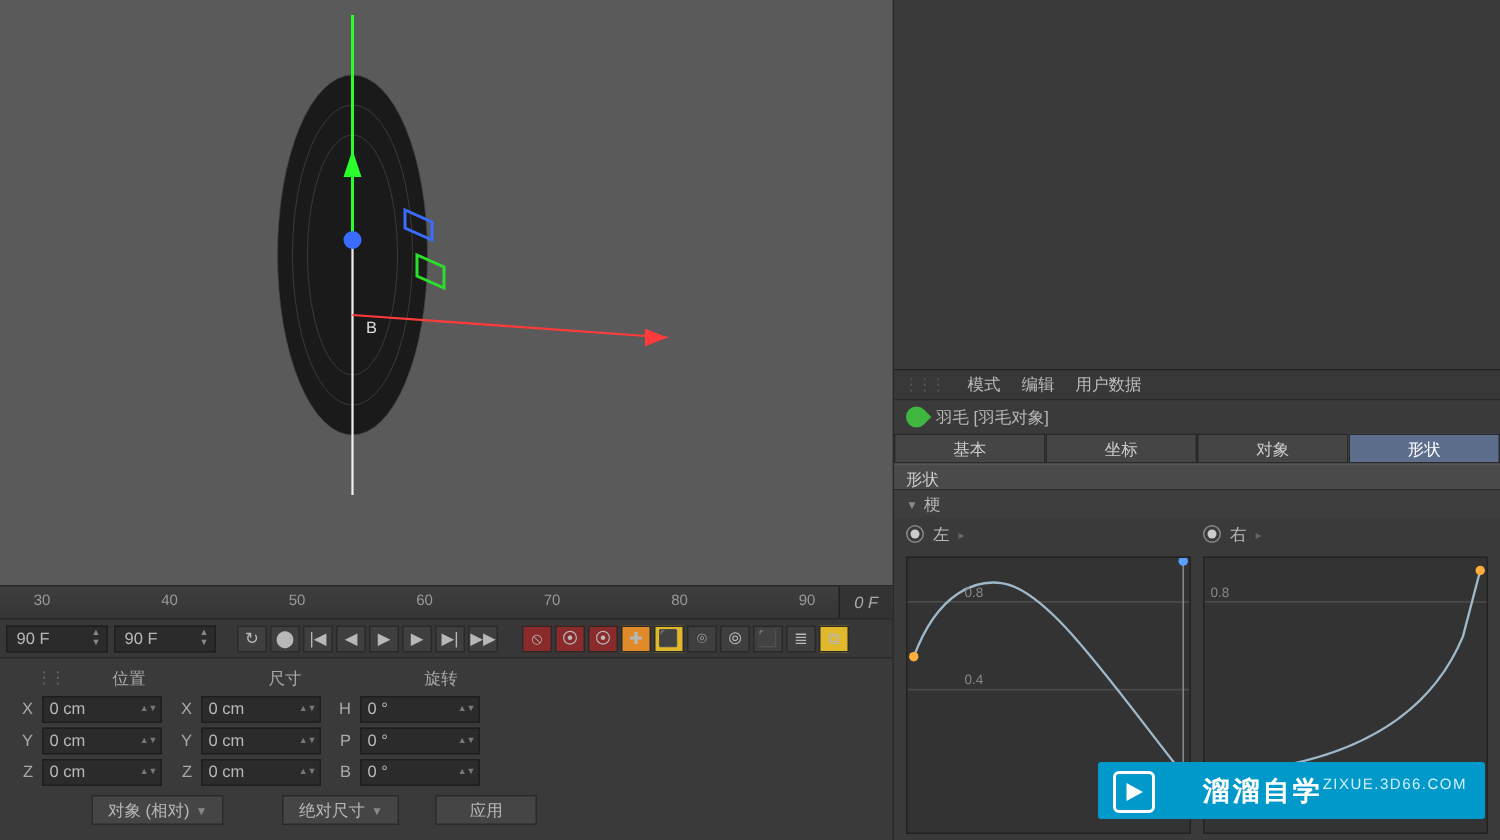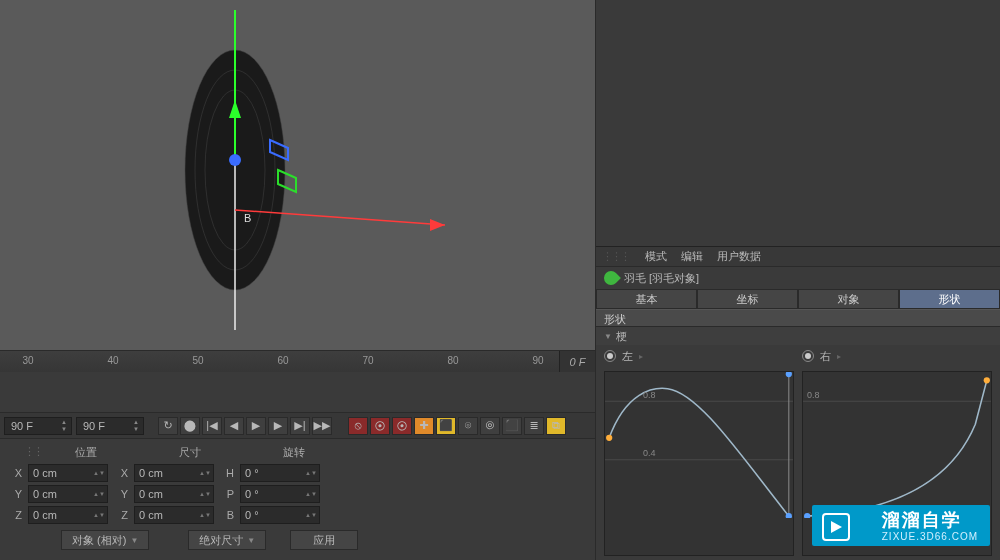--- a/index.html
+++ b/index.html
@@ -9,21 +9,21 @@
 .left-col { flex: 0 0 595px; display: flex; flex-direction: column; }
 .right-col { flex: 1; display: flex; flex-direction: column; border-left: 1px solid #2a2a2a; }
 
 .viewport { flex: 1; background: #5a5a5a; position: relative; overflow: hidden; }
 .viewport svg { position: absolute; top: 0; left: 0; }
 
 .timeline-ruler { height: 22px; background: linear-gradient(#3e3e3e,#363636); border-top: 1px solid #2a2a2a; position: relative; display: flex; }
 .timeline-ruler .ticklabel { position: absolute; bottom: 6px; transform: translateX(-50%); color: #999; font-size: 10px; }
 .timeline-ruler .endcap { position: absolute; right: 0; top: 0; bottom: 0; width: 36px; background: #333; border-left: 1px solid #222; display: flex; align-items: center; justify-content: center; color: #aaa; font-style: italic; }
 
-.transport-row { height: 26px; background: #373737; border-top: 1px solid #2a2a2a; display: flex; align-items: center; gap: 4px; padding: 0 4px; margin-top: 40px; }
+.transport-row { height: 26px; background: #373737; border-top: 1px solid #2a2a2a; display: flex; align-items: center; gap: 4px; padding: 0 4px; }
 .num-field { background: #2b2b2b; border: 1px solid #1e1e1e; height: 18px; width: 68px; display: flex; align-items: center; padding: 0 6px; color: #ccc; position: relative; }
 .num-field .spin { position: absolute; right: 2px; top: 1px; bottom: 1px; width: 10px; display: flex; flex-direction: column; }
 .num-field .spin div { flex:1; font-size:6px; text-align:center; color:#888; line-height:6px; }
 .icon-btn { width: 20px; height: 18px; background: #3f3f3f; border: 1px solid #2a2a2a; display: flex; align-items: center; justify-content: center; cursor: pointer; }
 .icon-btn.playing { color: #4dff4d; }
 .toolbar-group { display: flex; gap: 2px; }
 .square-btn { width: 20px; height: 18px; display:flex; align-items:center; justify-content:center; border:1px solid #2a2a2a; }
 
 .coords-panel { background: #3a3a3a; border-top: 1px solid #2a2a2a; padding: 6px 8px 10px 8px; }
 .coords-header { display: flex; gap: 0; margin-bottom: 4px; padding-left: 16px; }
@@ -60,21 +60,21 @@
 .radio.checked::after { content:""; width:6px; height:6px; border-radius:50%; background:#ccc; }
 .radio-pair { flex:1; display:flex; align-items:center; gap:6px; }
 
 .graph-area { flex:1; position:relative; background:#3a3a3a; padding: 4px 8px; display:flex; gap:8px; }
 .graph-box { flex:1; position:relative; background:#333; border:1px solid #222; }
 .graph-box svg { position:absolute; inset:0; }
 .graph-label { position:absolute; font-size:9px; color:#888; }
 
 .watermark { position:absolute; right:10px; bottom:14px; background:#0099c9; padding:6px 12px 4px 10px; display:flex; align-items:center; gap:8px; border-radius:2px; }
 .watermark .wm-icon { width:28px; height:28px; border:2px solid #fff; border-radius:4px; display:flex; align-items:center; justify-content:center; }
-.watermark .wm-text { display:flex; flex-direction:column; line-height:1.1;margin-left:24px; }
+.watermark .wm-text { display:flex; line-height:1.1;margin-left:24px; }
 .watermark .wm-cn { color:#fff; font-size:18px; font-weight:bold; letter-spacing:2px; }
 .watermark .wm-url { color:#d0f0ff; font-size:10px; letter-spacing:1px; }
 </style>
 </head>
 <body>
 
 <div class="main-layout">
   <div class="left-col">
 
     <div class="viewport">

